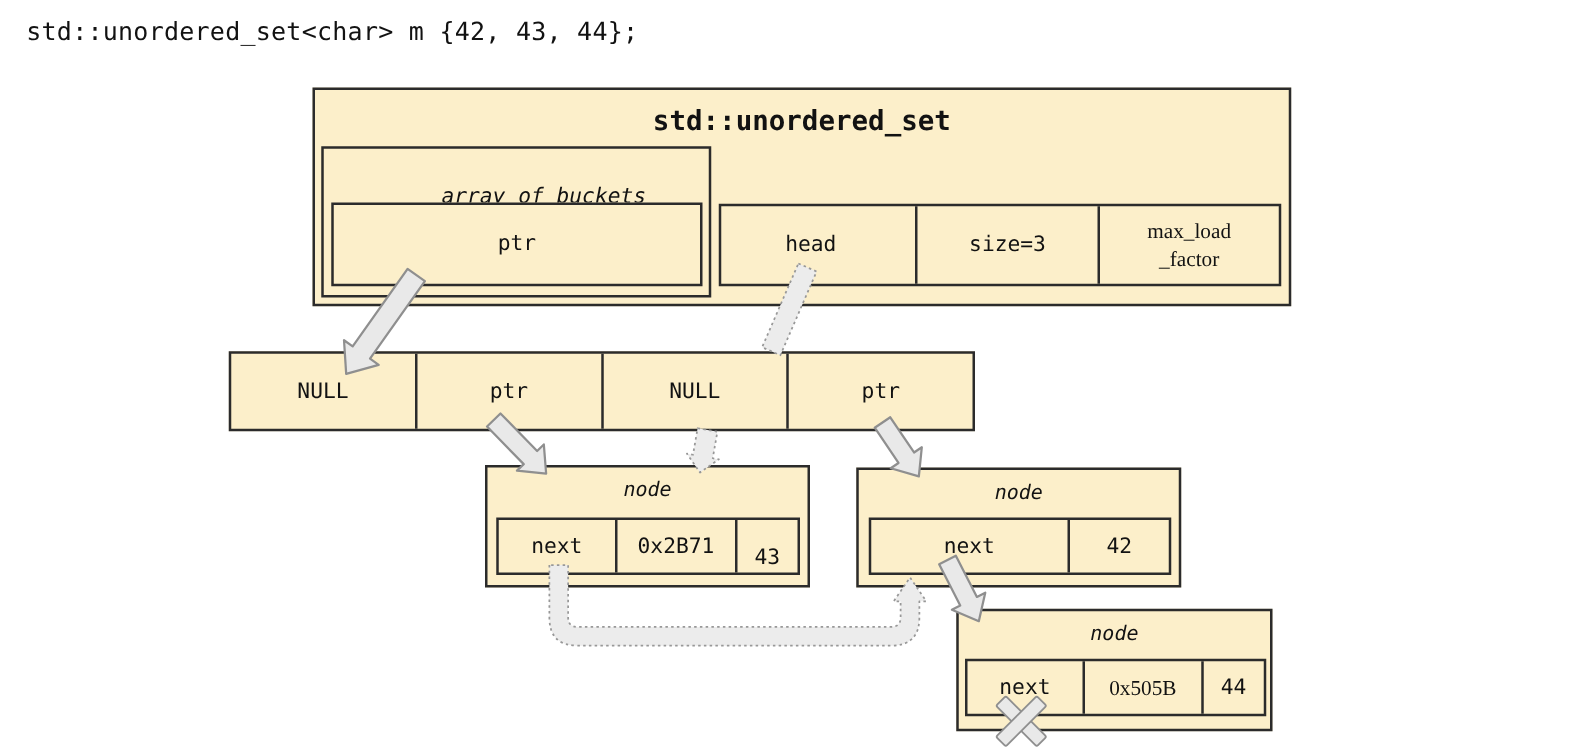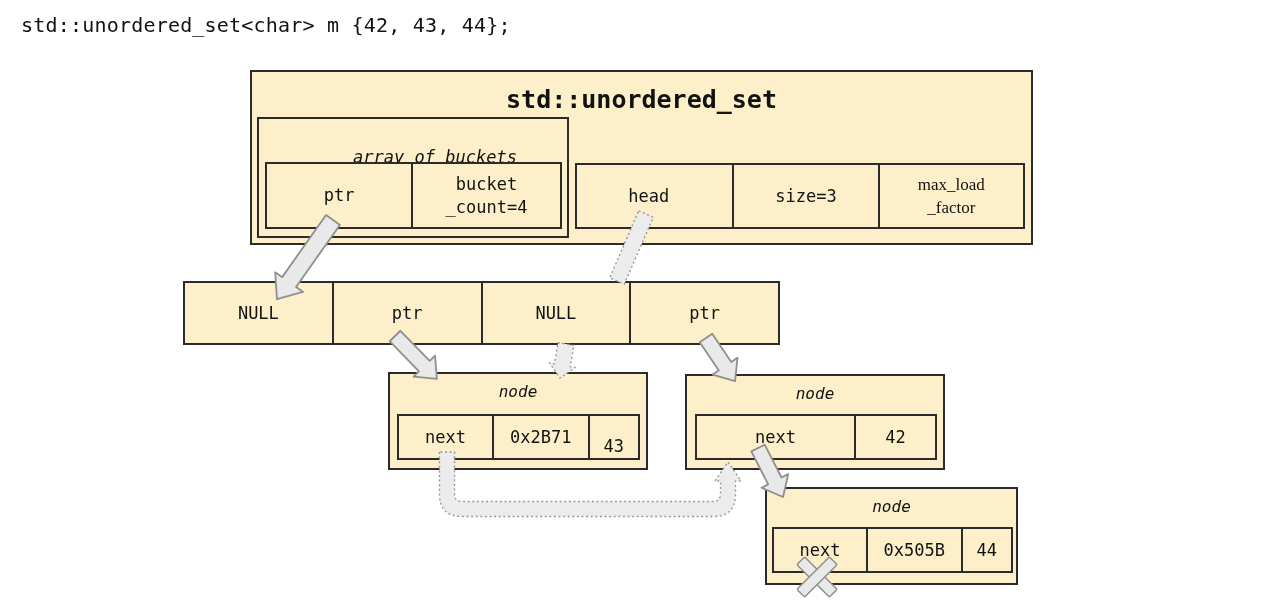--- a/index.html
+++ b/index.html
@@ -19,21 +19,21 @@
   .code-line{
     position:absolute;left:21px;top:13px;
     font-size:20px;letter-spacing:.2px;white-space:pre;
   }
   .box{
     position:absolute;box-sizing:border-box;
     background:var(--box-fill);
     border:2px solid var(--box-border);
   }
   .box-title{
-    text-align:center;font-weight:bold;font-size:25px;margin-top:13px;
+    text-align:center;font-weight:bold;font-size:22px;margin-top:13px;
   }
   .italic-label{
     text-align:center;font-style:italic;font-size:17px;margin-top:28px;padding-left:44px;
   }
   .node-title{
     text-align:center;font-style:italic;font-size:16px;margin-top:8px;
   }
   .row{
     position:absolute;box-sizing:border-box;display:flex;
     border:2px solid var(--box-border);
@@ -71,24 +71,20 @@
   <div class="box-title">std::unordered_set</div>
 </div>
 
 <div class="box" style="left:257px;top:117px;width:312px;height:121px;">
   <div class="italic-label">array of buckets</div>
 </div>
 
 <div class="row" style="left:265px;top:162px;width:297px;height:67px;">
   <div class="cell" style="flex:147 0 0;">
     <span>ptr</span>
-  </div>
-  <div class="cell" style="flex:150 0 0;">
-    <span>bucket</span>
-    <span>_count=4</span>
   </div>
 </div>
 
 <div class="row" style="left:575px;top:163px;width:450px;height:66px;">
   <div class="cell" style="flex:1 0 0;">
     <span>head</span>
   </div>
   <div class="cell" style="flex:1 0 0;margin-left:12px;">
     <span>size=3</span>
   </div>
@@ -140,21 +136,21 @@
   </div>
 </div>
 
 <div class="box" style="left:765px;top:487px;width:253px;height:98px;">
   <div class="node-title">node</div>
 </div>
 <div class="row" style="left:772px;top:527px;width:241px;height:46px;">
   <div class="cell" style="flex:95 0 0;">
     <span>next</span>
   </div>
-  <div class="cell" style="flex:96 0 0;">
+  <div class="cell" style="flex:96 0 0;font-family:Liberation Serif, serif;">
     <span>0x505B</span>
   </div>
   <div class="cell" style="flex:50 0 0;">
     <span>44</span>
   </div>
 </div>
 
 <svg class="arrow-layer" width="1266" height="604" viewBox="0 0 1266 604">
 
   <path class="solid-arrow" transform="translate(333,220) rotate(35.3)" d="M -8.5 0 L -8.5 76 L -17 76 L 0 97 L 17 76 L 8.5 76 L 8.5 0 Z"></path>

